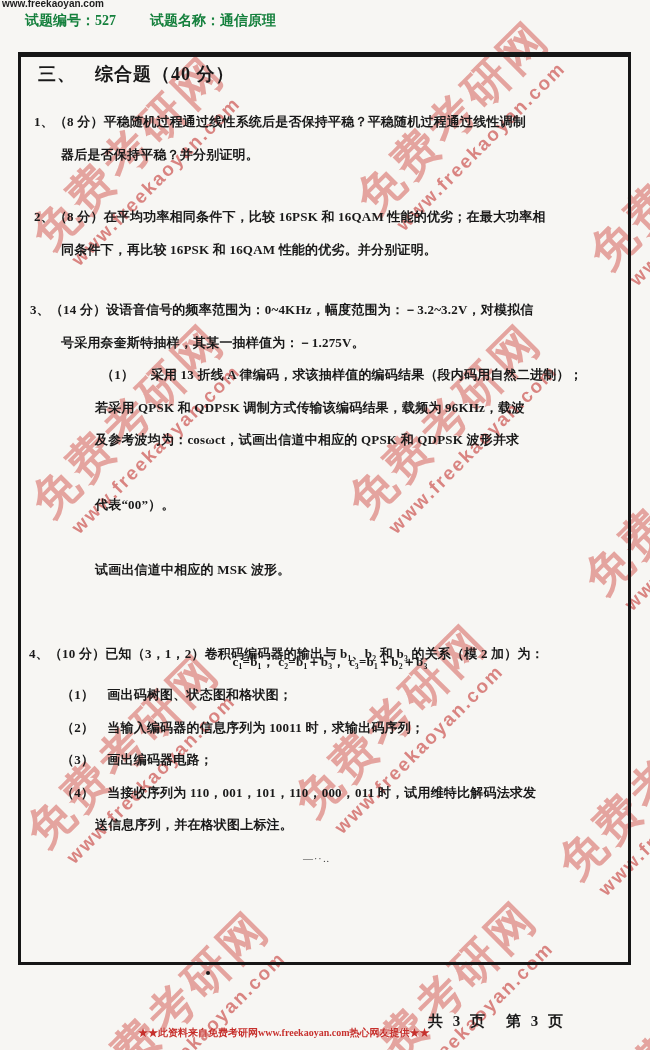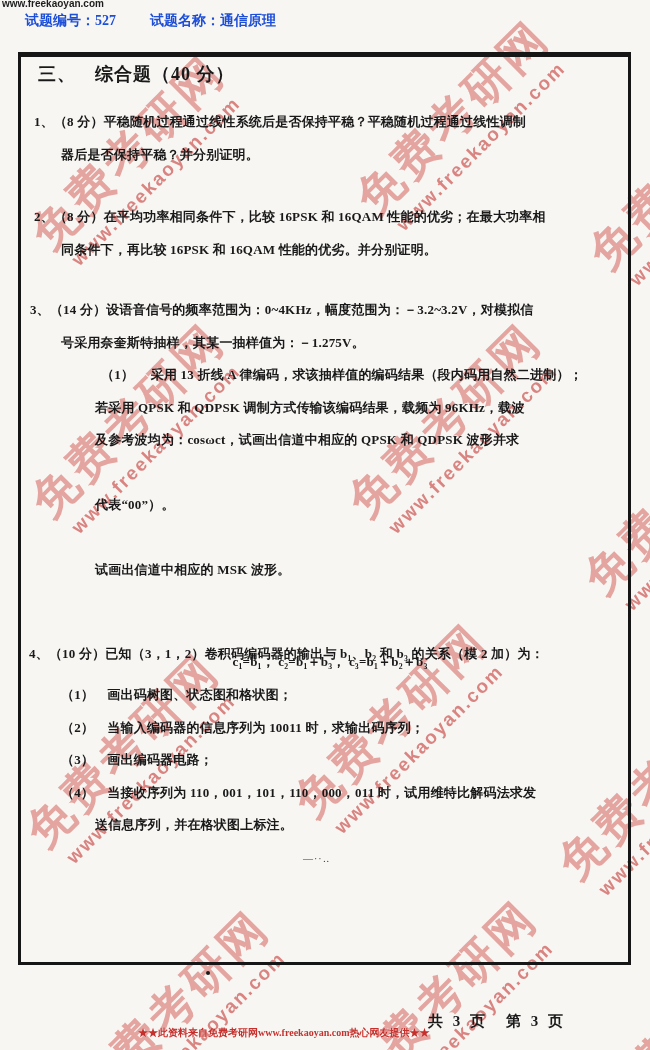--- a/index.html
+++ b/index.html
@@ -31,21 +31,21 @@
     font-family:"Liberation Sans","DejaVu Sans",sans-serif;
   }
 
   
   .top-url {
     position:absolute; left:2px; top:-2px; z-index:3;
     font-family:"Liberation Sans","DejaVu Sans",sans-serif;
     font-size:10px; font-weight:700; color:#1d1d1d;
   }
   .header { position:absolute; top:12px; z-index:3; white-space:nowrap;
-    font-size:14px; font-weight:700; color:#1d4ed8; }
+    font-size:14px; font-weight:700; color:#15803d; }
   .hdr-no   { left:25px; }
   .hdr-name { left:150px; }
 
   .qbox {
     position:absolute; left:18px; top:52px; width:613px; height:913px;
     border:3px solid #161616; border-top-width:5px;
     z-index:2; background:transparent;
   }
 
   

